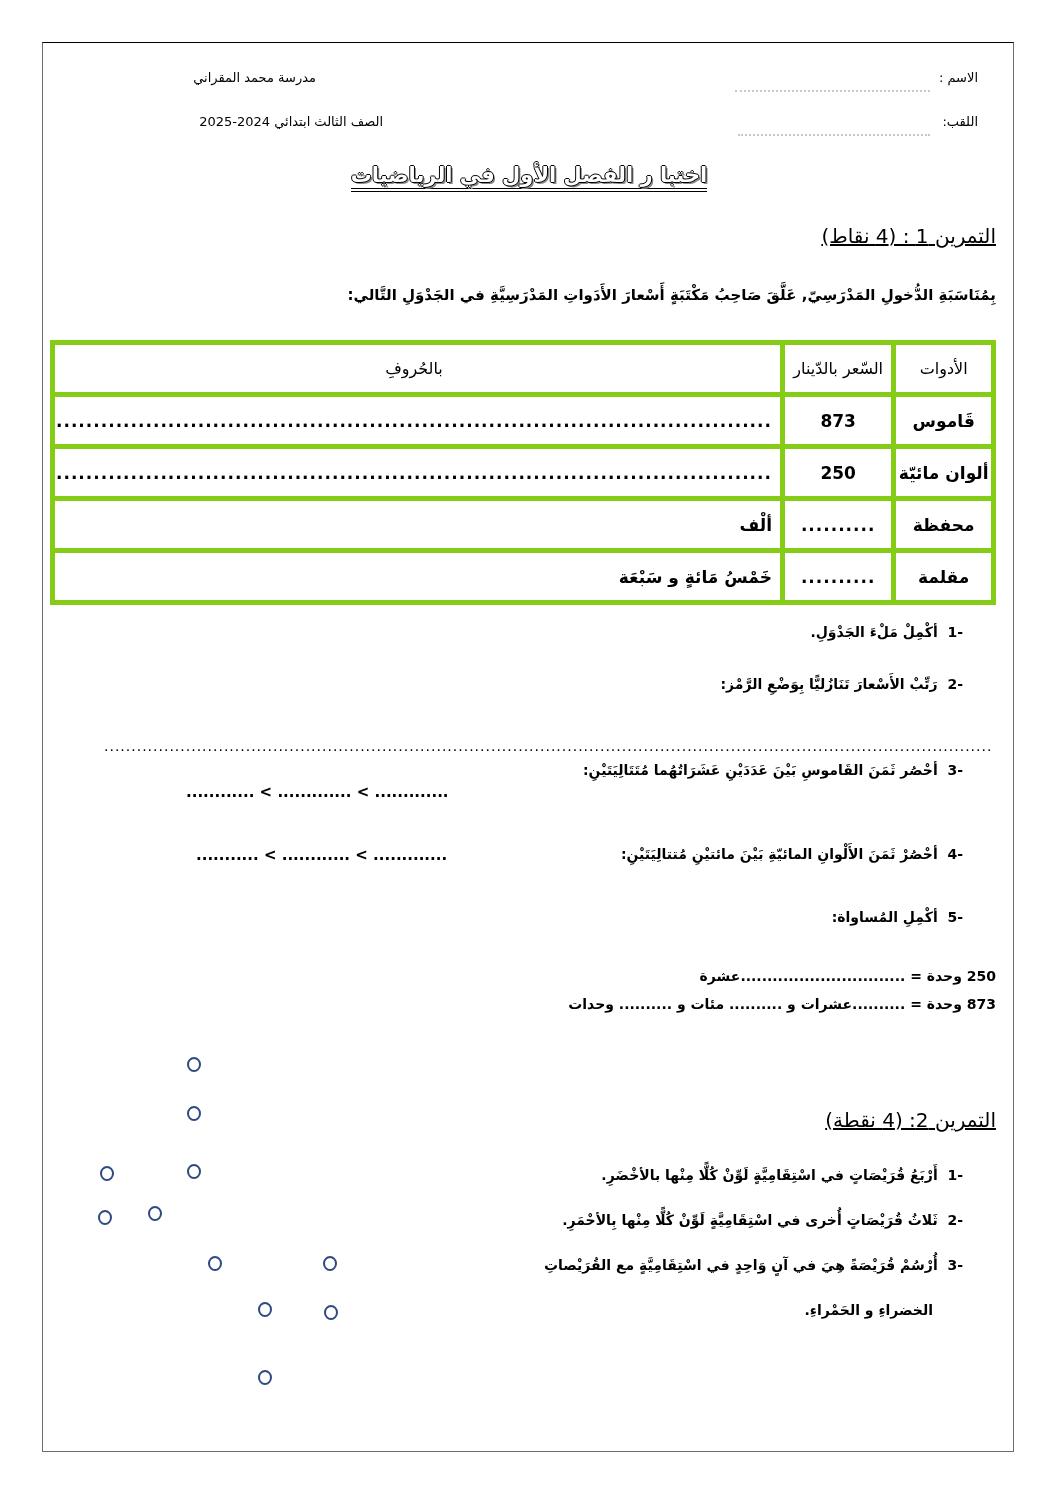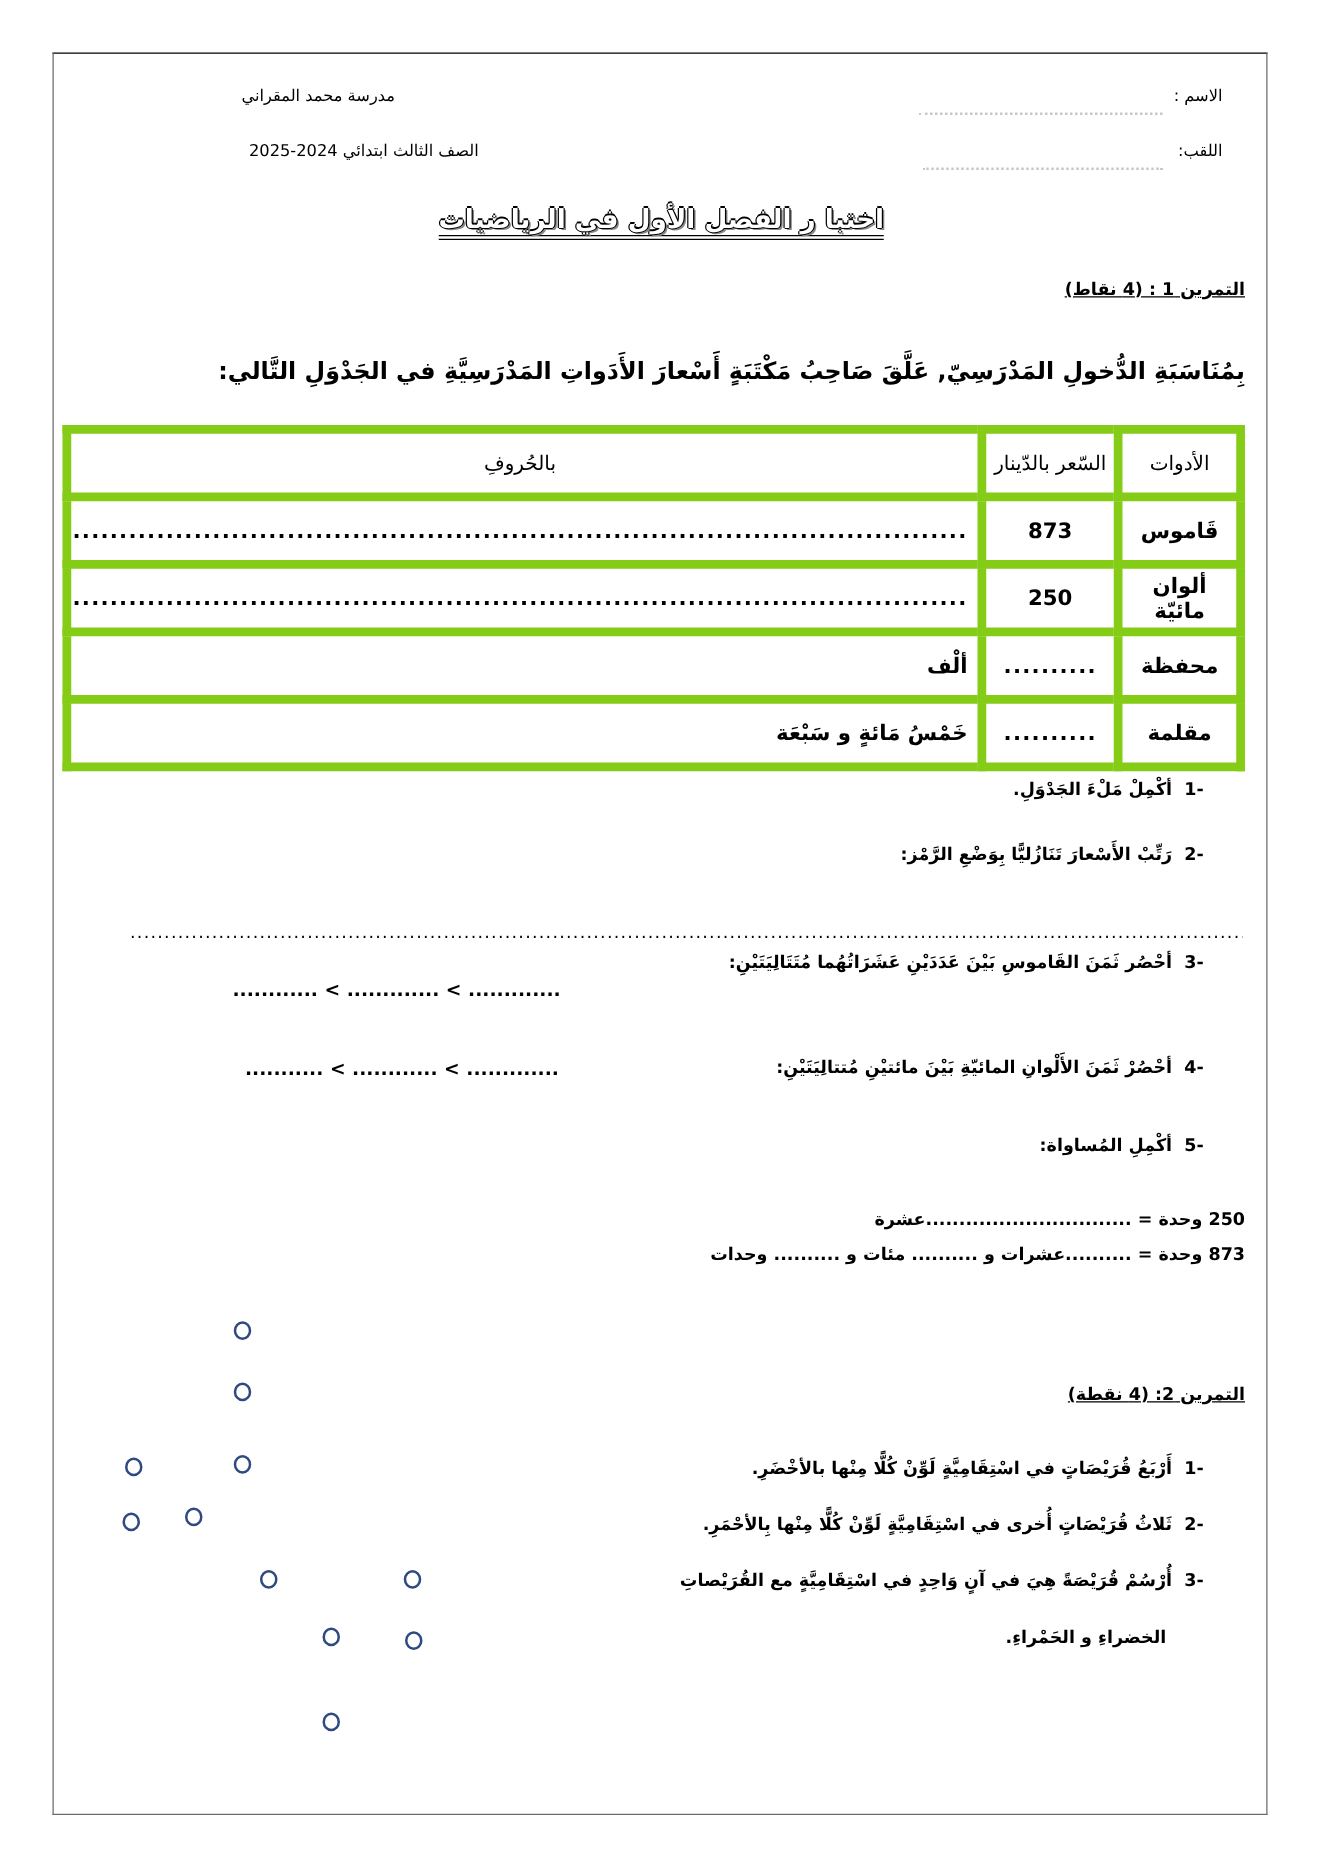--- a/index.html
+++ b/index.html
@@ -7,25 +7,25 @@
          font-family: "DejaVu Sans", sans-serif; color: #000; }
   .page-frame { position: absolute; left: 42px; top: 42px; width: 972px; height: 1410px;
                 border: 1.5px solid #6b6b6b; border-top-color: #000; box-sizing: border-box; }
   .abs { position: absolute; white-space: nowrap; direction: rtl; }
   .hdr { font-size: 13px; font-weight: normal; }
   .dots-line { position: absolute; border-bottom: 2px dotted #c8c8c8; height: 0; }
   .title { position: absolute; left: 0; width: 1058px; top: 163px; text-align: center; direction: rtl; }
   .title span { font-size: 21px; font-weight: bold; color: #fff;
                 text-shadow: 1px 0 #000, -1px 0 #000, 0 1px #000, 0 -1px #000, 2px 2px #888;
                 border-bottom: 4px double #000; padding-bottom: 1px; }
-  .ex-title { font-size: 14px; font-weight: bold; text-decoration: underline; }
-  .intro { font-size: 19px; font-weight: bold; }
+  .ex-title { font-size: 20px; font-weight: normal; text-decoration: underline; }
+  .intro { font-size: 15px; font-weight: bold; }
   table.prices { position: absolute; left: 50px; top: 340px; width: 946px; border-collapse: collapse; direction: rtl;
                  font-family: "DejaVu Sans", sans-serif; }
-  table.prices td, table.prices th { border: 7px solid #84cc16; height: 45px; font-size: 17px; font-weight: bold; }
+  table.prices td, table.prices th { border: 5px solid #84cc16; height: 45px; font-size: 17px; font-weight: bold; }
   table.prices th { font-weight: normal; font-size: 16px; }
   .c-tool { width: 126px; text-align: center; }
   .c-price { width: 137px; text-align: center; }
   .c-words { text-align: right; padding-right: 8px; }
   .c-words.hd { text-align: center; }
   .leader { letter-spacing: 1px; font-weight: bold; }
   .q { font-size: 14px; font-weight: bold; }
   .circle { position: absolute; width: 14px; height: 15px; border: 2px solid #2f4a80; border-radius: 50%; box-sizing: border-box; }
 </style>
 </head>

